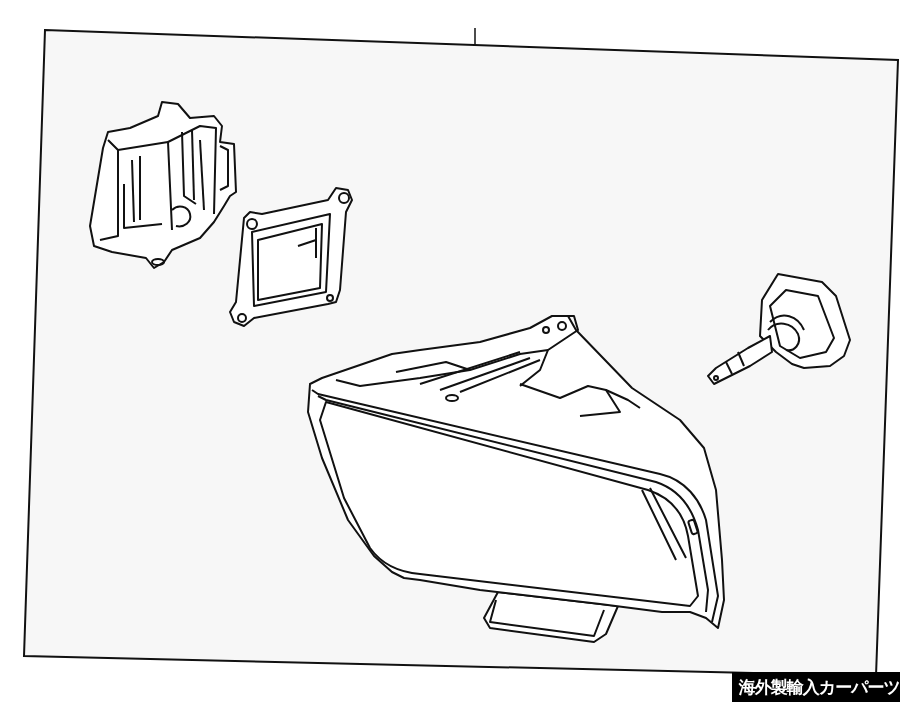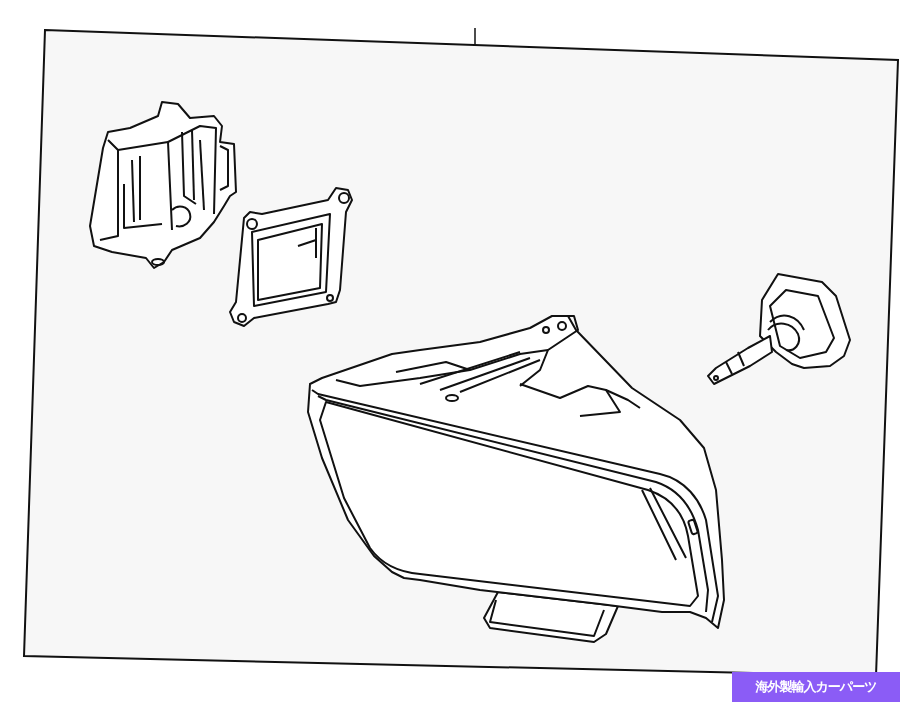--- a/index.html
+++ b/index.html
@@ -20,27 +20,27 @@
       top: 0;
       width: 922px;
       height: 703px;
     }
     .watermark {
       position: absolute;
       left: 732px;
       top: 672px;
       width: 168px;
       height: 30px;
-      background: #8b5cf6;
+      background: #000000;
       color: #ffffff;
       font-family: "DejaVu Sans", sans-serif;
       font-weight: bold;
-      font-size: 13px;
+      font-size: 17px;
       line-height: 30px;
-      text-align: center;
+      text-align: right;
       letter-spacing: -1px;
       white-space: nowrap;
     }
   </style>
 </head>
 <body>
 
 <div class="canvas">
   <svg class="diagram" viewBox="0 0 922 703" xmlns="http://www.w3.org/2000/svg">
 

